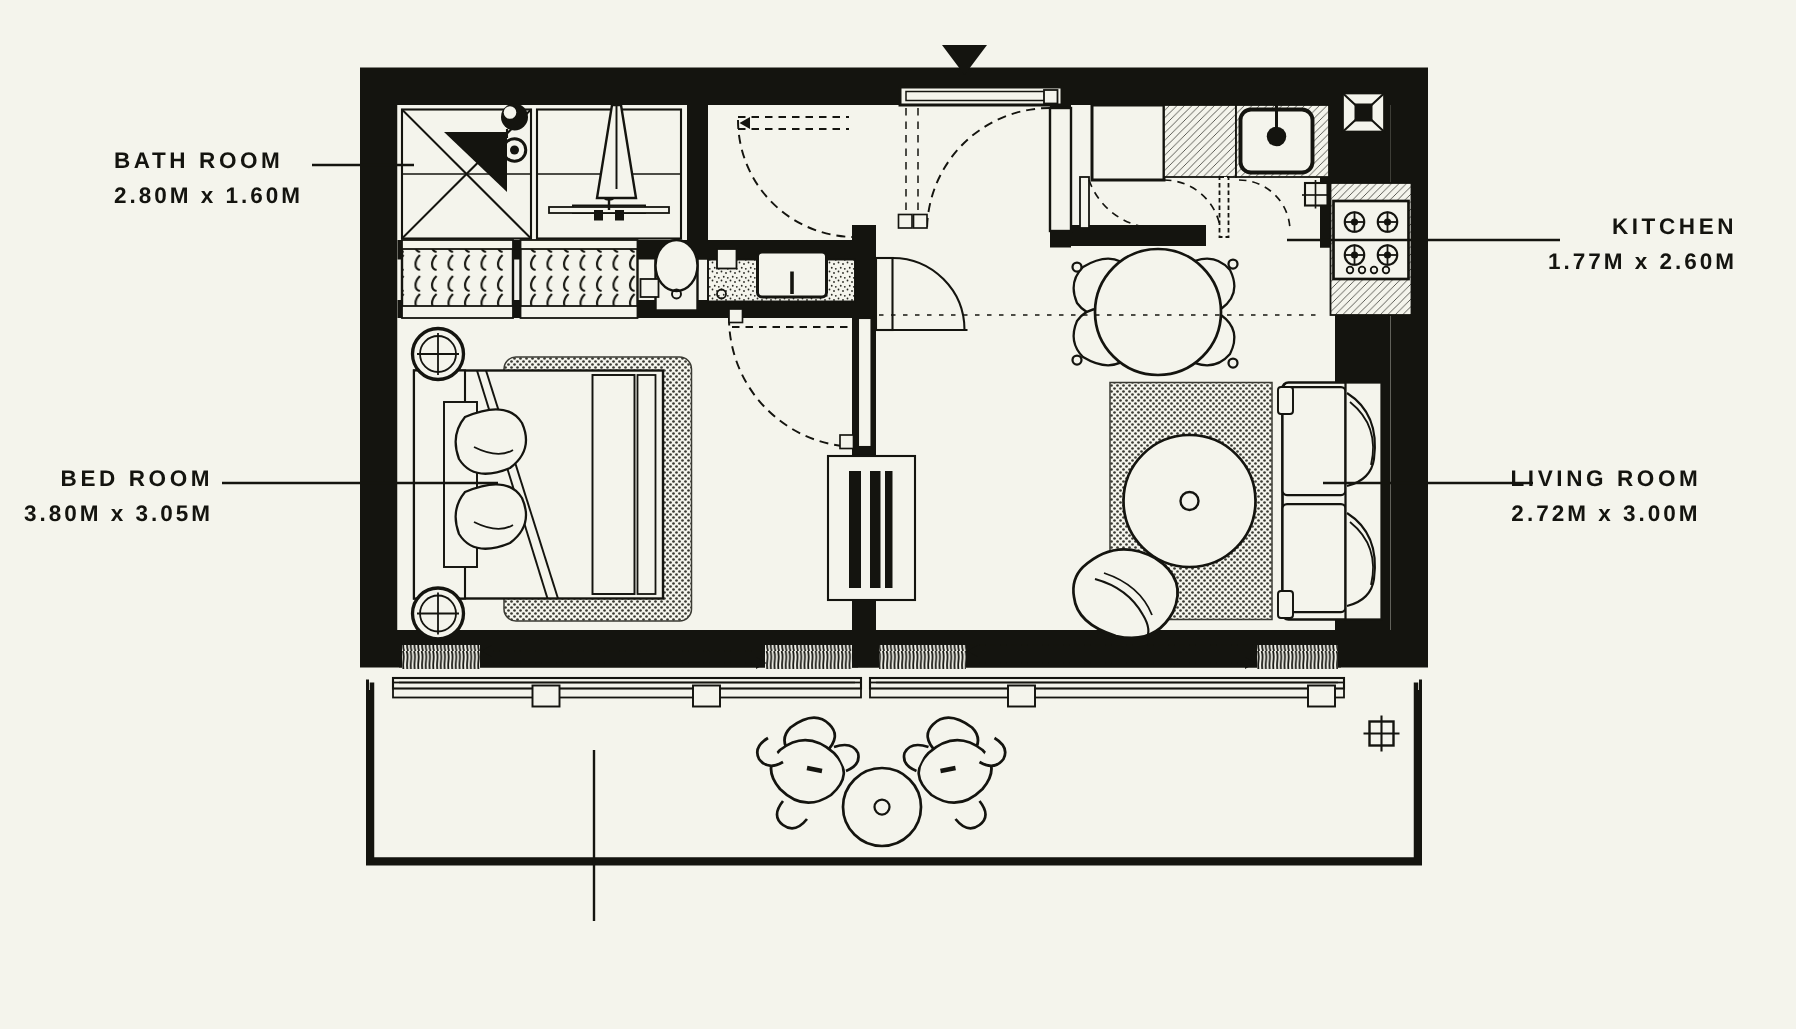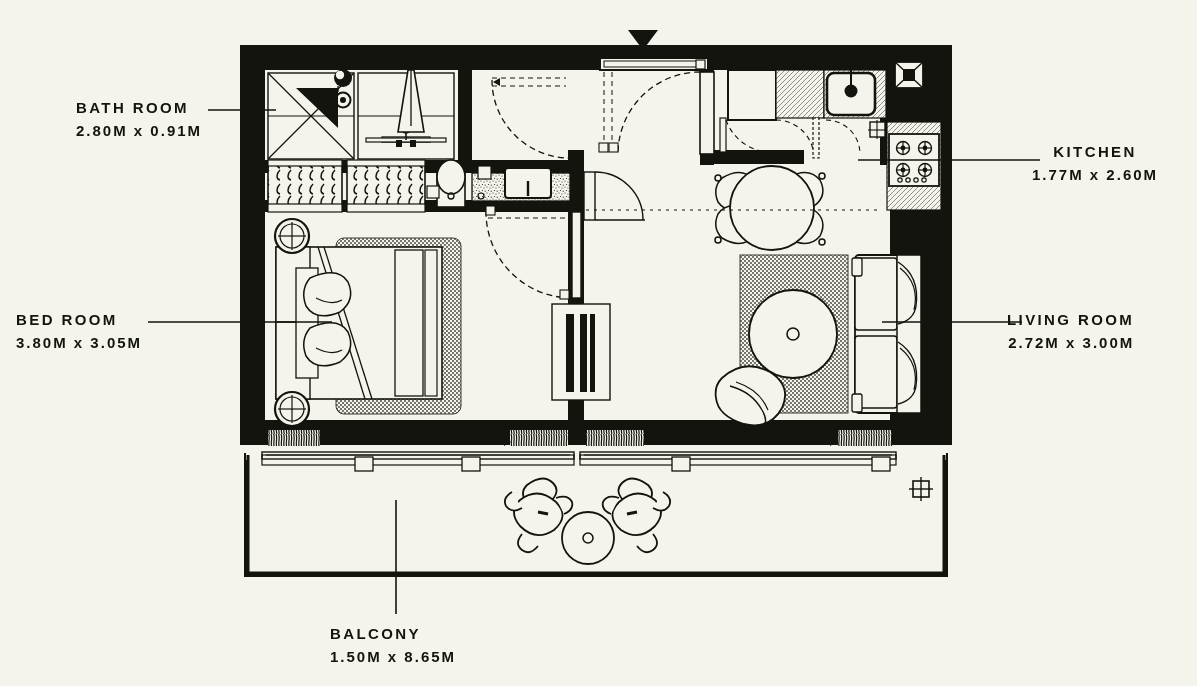--- a/index.html
+++ b/index.html
@@ -15,23 +15,23 @@
     position:absolute;
     color:#14140f;
     font-weight:700;
     letter-spacing:2.4px;
     line-height:1.55;
     white-space:nowrap;
     font-size:15px;
   }
   .label .dim{ letter-spacing:2.0px; display:block; }
   .lbl-bath{ left:76px;  top:96px;  text-align:left;}
-  .lbl-bed{  left:16px;  top:308px; text-align:left;}
-  .lbl-kitchen{ left:1032px; top:140px; text-align:center;}
-  .lbl-living{  left:1007px; top:308px; text-align:right;}
+  .lbl-bed{  left:16px;  top:308px; text-align:right;}
+  .lbl-kitchen{ left:1032px; top:140px; text-align:right;}
+  .lbl-living{  left:1007px; top:308px; text-align:center;}
   .lbl-balcony{ left:330px;  top:622px; text-align:left;}
   svg{display:block;}
 </style>
 </head>
 <body>
 
 <div id="stage">
 
   <svg width="1197" height="686" viewBox="0 0 1197 686">
     <defs>
@@ -417,36 +417,32 @@
       <line x1="208" y1="110" x2="276" y2="110"></line>
       <line x1="148" y1="322" x2="332" y2="322"></line>
       <line x1="858" y1="160" x2="1040" y2="160"></line>
       <line x1="882" y1="322" x2="1022" y2="322"></line>
       <line x1="396" y1="500" x2="396" y2="614"></line>
     </g>
   </svg>
 
   <div class="label lbl-bath">
     <span>BATH ROOM</span>
-    <span class="dim">2.80M x 0.91M</span>
+    <span class="dim">2.80M x 1.60M</span>
   </div>
 
   <div class="label lbl-bed">
     <span>BED ROOM</span>
     <span class="dim">3.80M x 3.05M</span>
   </div>
 
   <div class="label lbl-kitchen">
     <span>KITCHEN</span>
     <span class="dim">1.77M x 2.60M</span>
   </div>
 
   <div class="label lbl-living">
     <span>LIVING ROOM</span>
     <span class="dim">2.72M x 3.00M</span>
   </div>
 
-  <div class="label lbl-balcony">
-    <span>BALCONY</span>
-    <span class="dim">1.50M x 8.65M</span>
-  </div>
 
 </div>
 
 </body></html>

